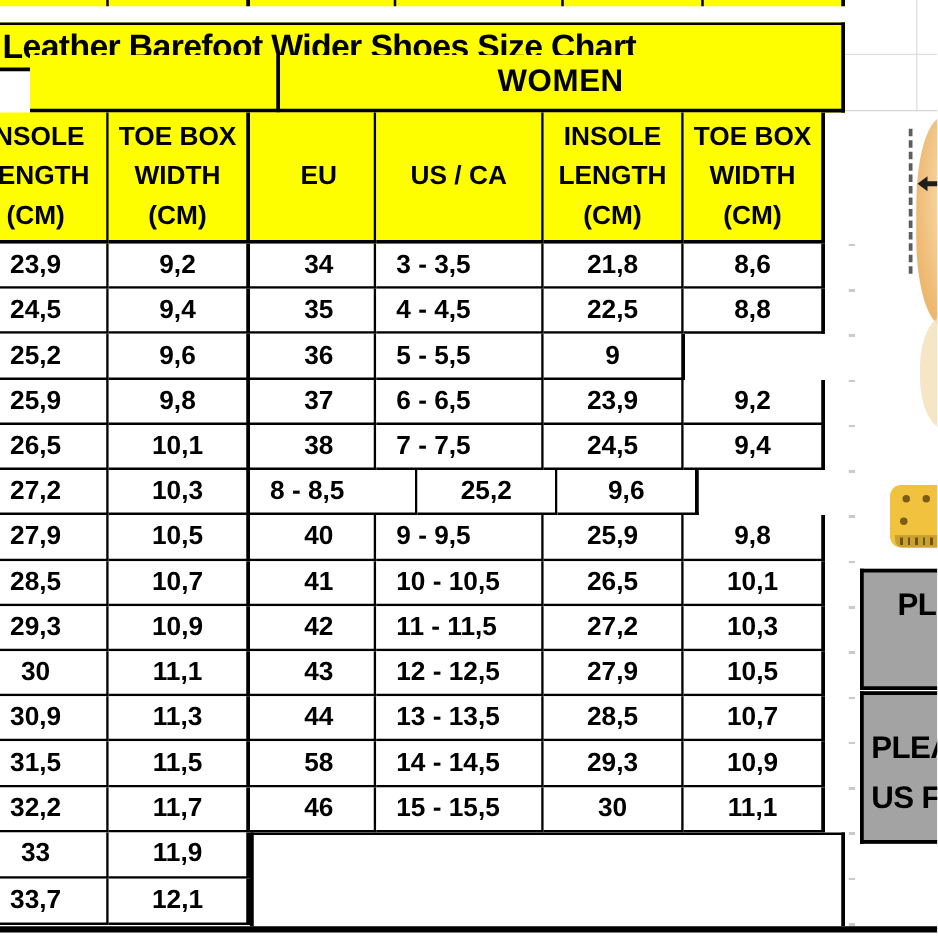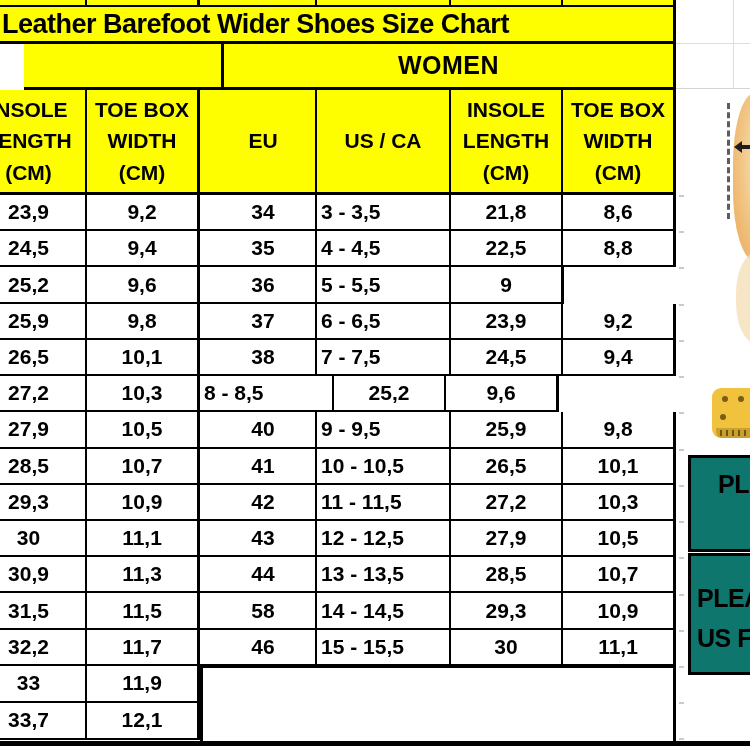--- a/index.html
+++ b/index.html
@@ -7,50 +7,50 @@
     position:relative;width:750px;height:750px;background:#ffffff;overflow:hidden;
     font-family:"Liberation Sans",sans-serif;font-weight:bold;color:#000;
   }
   
   .topstrip{position:absolute;left:0;top:0;width:676px;height:5px;background:#fefe00;border-right:3px solid #000;box-sizing:border-box;}
   .strip-div{position:absolute;top:0;height:5px;width:2px;background:#000;}
   .sd1{left:85px;} .sd2{left:197px;width:3px;} .sd3{left:315px;} .sd4{left:449px;} .sd5{left:561px;}
 
   
   .title-row{
-    position:absolute;left:0;top:5px;width:676px;height:39px;background:#fefe00;
+    position:absolute;left:0;top:18px;width:676px;height:39px;background:#fefe00;
     border-top:2px solid #000;border-bottom:3px solid #000;border-right:3px solid #000;box-sizing:border-box;
     display:flex;align-items:center;padding-left:2px;font-size:27px;letter-spacing:-0.5px;
   }
 
   
   .women-row{position:absolute;left:0;top:44px;width:676px;height:46px;display:flex;box-sizing:border-box;padding-left:24px;}
   .women-left{width:200px;background:#fefe00;border-right:3px solid #000;border-bottom:3px solid #000;box-sizing:border-box;}
   .women-cell{flex:1;background:#fefe00;border-right:3px solid #000;border-bottom:3px solid #000;box-sizing:border-box;
     display:flex;align-items:center;justify-content:center;font-size:25px;letter-spacing:0.5px;}
 
   
   .header-row{position:absolute;left:0;top:90px;width:676px;height:105px;display:flex;box-sizing:border-box;}
   .hcell{background:#fefe00;border-right:2px solid #000;border-bottom:3px solid #000;box-sizing:border-box;
     display:flex;align-items:center;justify-content:center;text-align:center;font-size:21px;line-height:1.5;overflow:hidden;}
 
   
   .c1{width:87px;} .c2{width:113px;border-right-width:3px !important;}
-  .c3{width:117px;padding-left:11px;} .c4{width:134px;} .c5{width:112px;} .c6{width:113px;border-right-width:3px !important;}
+  .c3{width:101px;padding-left:11px;} .c4{width:134px;} .c5{width:112px;} .c6{width:113px;border-right-width:3px !important;}
 
   
   .clipwrap{width:115px;margin-left:-28px;flex-shrink:0;text-align:center;}
 
   
   .rows{position:absolute;left:0;top:195px;width:676px;}
   .trow{display:flex;height:36.23px;box-sizing:border-box;}
   .trow-x{display:flex;height:37px;box-sizing:border-box;}
   .cell{background:#fff;border-right:2px solid #000;border-bottom:2px solid #000;box-sizing:border-box;
     display:flex;align-items:center;justify-content:center;font-size:21px;overflow:hidden;}
-  .cell.left-align{justify-content:flex-start;padding-left:4px;}
+  .cell.left-align{justify-content:flex-start;padding-left:16px;}
 
   
   .merged-empty{position:absolute;left:200px;top:666px;width:476px;height:75px;background:#fff;
     border-left:3px solid #000;border-right:3px solid #000;border-top:2px solid #000;box-sizing:border-box;}
 
   
   .bottom-line{position:absolute;left:0;top:741px;width:750px;height:5px;background:#000;}
 
   
   .grid-v{position:absolute;left:733px;top:0;width:1px;height:88px;background:#ddd;}
@@ -71,21 +71,21 @@
 
   
   .tape{position:absolute;left:712px;top:388px;width:42px;height:50px;background:#f1c23e;border-radius:9px 0 0 9px;}
   .tape-dot{position:absolute;width:6px;height:6px;border-radius:50%;background:#7c5c17;}
   .td1{left:10px;top:8px;} .td2{left:26px;top:8px;} .td3{left:8px;top:26px;}
   .tape-base{position:absolute;left:4px;top:40px;width:38px;height:10px;background:#caa12c;border-radius:0 0 0 6px;}
   .tape-marks{position:absolute;left:8px;top:42px;width:32px;height:6px;
     background:repeating-linear-gradient(to right,#6e5512 0 2px,transparent 2px 6px);}
 
   
-  .note-box{position:absolute;left:688px;background:#0f766e;border:3px solid #000;border-right:none;box-sizing:border-box;}
+  .note-box{position:absolute;left:688px;background:#a3a3a3;border:3px solid #000;border-right:none;box-sizing:border-box;}
   .box1{top:455px;width:62px;height:97px;}
   .box2{top:553px;width:62px;height:122px;}
   .note-text{position:absolute;font-size:25px;letter-spacing:-0.5px;white-space:nowrap;}
   .b1t{left:27px;top:12px;}
   .b2t1{left:6px;top:28px;}
   .b2t2{left:6px;top:68px;}
 </style>
 </head>
 <body>
 

